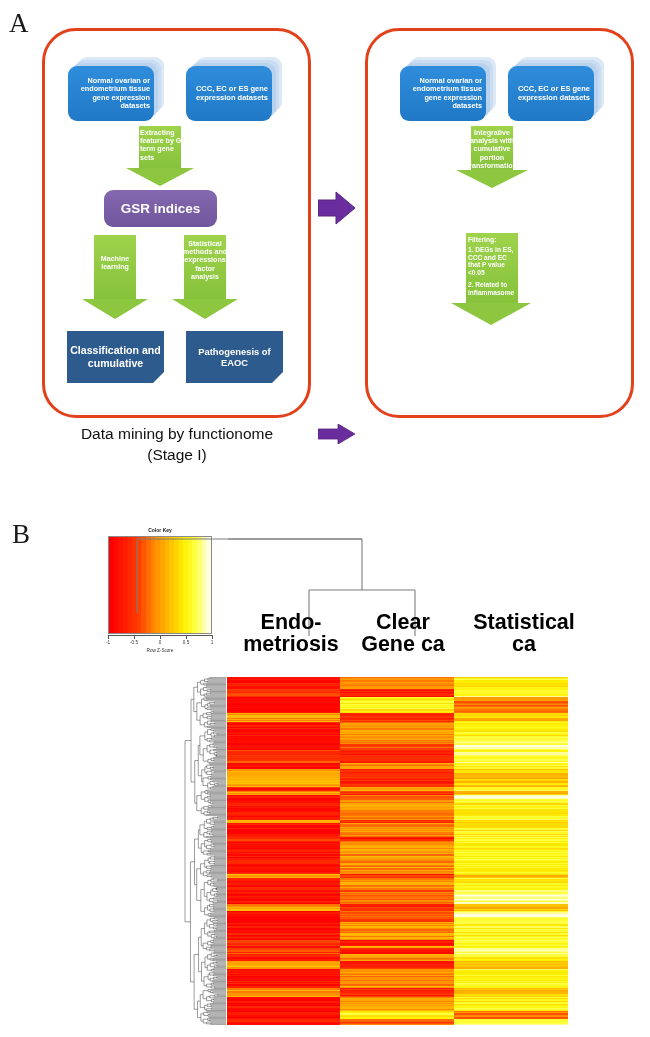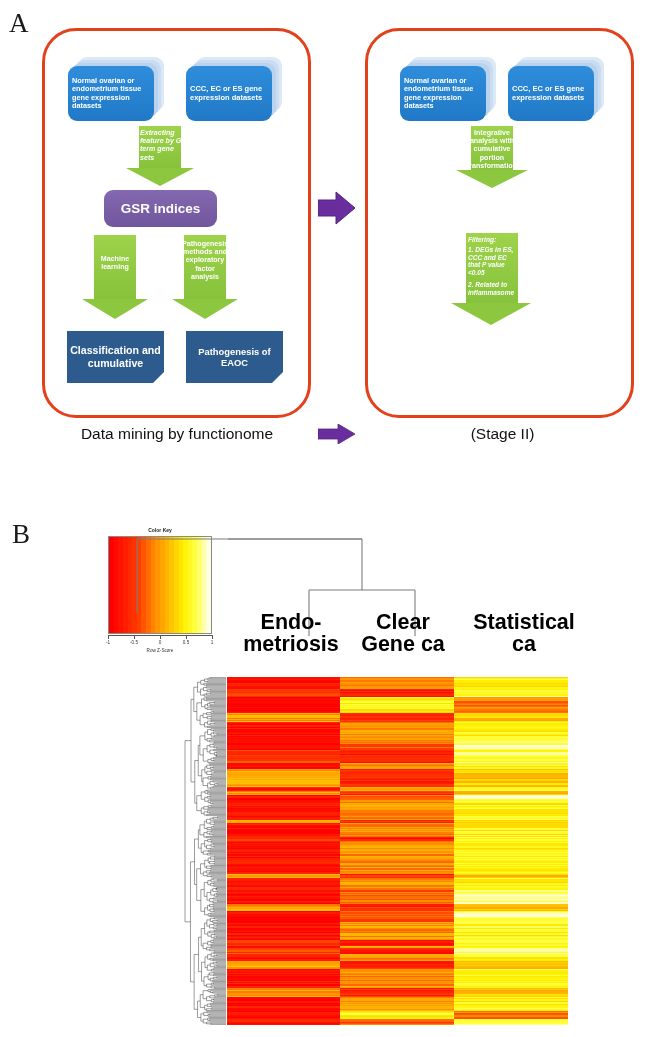--- a/index.html
+++ b/index.html
@@ -16,30 +16,30 @@
              background:#fff;box-sizing:border-box;}
 
   .dataset-card{position:absolute;box-sizing:border-box;}
   .dataset-card .layer{position:absolute;border-radius:9px;}
   .dataset-card .l3{background:#dbe8f6;}
   .dataset-card .l2{background:#cadcf2;}
   .dataset-card .l1{background:#b9d2ee;}
   .dataset-card .face{position:absolute;left:0;right:0;top:0;bottom:0;
         background:linear-gradient(180deg,#2f8ddb 0%,#2079c7 100%);
         border-radius:9px;display:flex;align-items:center;justify-content:center;
-        color:#fff;font-weight:bold;line-height:1.12;text-align:left;
+        color:#fff;font-weight:bold;line-height:1.12;text-align:right;
         padding:8px 4px;box-sizing:border-box;}
 
   .arrow-green{position:absolute;}
   .arrow-green .shaft{position:absolute;background:#8dc63f;
         background:linear-gradient(180deg,#9ed34b 0%,#86c23b 100%);}
   .arrow-green .head{position:absolute;width:0;height:0;}
   .arrow-green .txt{position:absolute;color:#fff;font-weight:bold;
         text-align:center;line-height:1.16;z-index:3;}
-  .arrow-green .txt.left{text-align:left;font-style:italic;}
+  .arrow-green .txt.left{text-align:left;}
 
   .purple-box{position:absolute;border-radius:9px;
         background:linear-gradient(180deg,#8468b0 0%,#70569c 100%);
         color:#fff;display:flex;align-items:center;justify-content:center;
         font-weight:bold;text-align:center;}
 
   .navy-box{position:absolute;background:#2d5b8e;color:#fff;
         display:flex;align-items:center;justify-content:center;
         font-weight:bold;text-align:center;line-height:1.2;padding:2px 3px;
         box-sizing:border-box;}
@@ -113,21 +113,21 @@
     <div class="shaft" style="left:12px;top:0;width:42px;height:64px;"></div>
     <div class="head" style="left:0;top:64px;border-left:33px solid transparent;
          border-right:33px solid transparent;border-top:20px solid #8dc63f;"></div>
     <div class="txt" style="left:10px;top:20px;width:46px;font-size:7.1px;">Machine learning</div>
   </div>
 
   <div class="arrow-green" style="left:172px;top:235px;width:66px;height:84px;">
     <div class="shaft" style="left:12px;top:0;width:42px;height:64px;"></div>
     <div class="head" style="left:0;top:64px;border-left:33px solid transparent;
          border-right:33px solid transparent;border-top:20px solid #8dc63f;"></div>
-    <div class="txt" style="left:10px;top:5px;width:46px;font-size:7.1px;">Pathogenesis methods and exploratory factor analysis</div>
+    <div class="txt" style="left:10px;top:5px;width:46px;font-size:7.1px;">Statistical methods and expressions factor analysis</div>
   </div>
 
   <div class="navy-box" style="left:67px;top:331px;width:97px;height:52px;font-size:10.6px;">
     <span>Classification and cumulative</span>
     <span class="fold"></span>
   </div>
   <div class="navy-box" style="left:186px;top:331px;width:97px;height:52px;font-size:9.4px;">
     <span>Pathogenesis of EAOC</span>
     <span class="fold"></span>
   </div>
@@ -167,30 +167,30 @@
     <div class="head" style="left:0;top:70px;border-left:40px solid transparent;
          border-right:40px solid transparent;border-top:22px solid #8dc63f;"></div>
     <div class="txt left" style="left:17px;top:3px;width:50px;font-size:6.6px;">Filtering:</div>
     <div class="txt left" style="left:17px;top:13px;width:48px;font-size:6.6px;">1.   DEGs in ES, CCC and EC that P value &lt;0.05</div>
     <div class="txt left" style="left:17px;top:48px;width:48px;font-size:6.6px;">2.   Related to inflammasome</div>
   </div>
 
 
   <div class="stage-caption" style="left:38px;top:424px;width:278px;">
     <div>Data mining by functionome</div>
+    <div>(Stage I)</div>
   </div>
 
   <div class="purple-chev" style="left:318px;top:424px;width:38px;height:20px;">
     <svg width="38" height="20" viewBox="0 0 38 20">
       <polygon points="0,5 20,5 20,0 37,10 20,20 20,15 0,15" fill="#6a2d9e" stroke="#57247f" stroke-width="0.8"></polygon>
     </svg>
   </div>
 
   <div class="stage-caption" style="left:360px;top:424px;width:285px;">
-    <div>(Stage II)</div>
   </div>
 </div>
 
 <div id="panelB">
 
   <div class="panel-label" style="left:12px;top:19px;">B</div>
 
   <div id="colorkey" style="left:104px;top:28px;width:112px;height:135px;">
     <div class="ckTitle">Color Key</div>
     <div class="ckBar" id="ckBar" style="left: 4px; top: 8px; width: 104px; height: 98px; background: linear-gradient(90deg, rgb(255, 0, 0) 0%, rgb(255, 0, 0) 4.55%, rgb(255, 10, 0) 4.55%, rgb(255, 10, 0) 9.09%, rgb(255, 20, 0) 9.09%, rgb(255, 20, 0) 13.64%, rgb(255, 31, 0) 13.64%, rgb(255, 31, 0) 18.18%, rgb(255, 41, 0) 18.18%, rgb(255, 41, 0) 22.73%, rgb(255, 51, 0) 22.73%, rgb(255, 51, 0) 27.27%, rgb(255, 63, 0) 27.27%, rgb(255, 63, 0) 31.82%, rgb(255, 85, 0) 31.82%, rgb(255, 85, 0) 36.36%, rgb(255, 108, 0) 36.36%, rgb(255, 108, 0) 40.91%, rgb(255, 130, 0) 40.91%, rgb(255, 130, 0) 45.45%, rgb(255, 149, 0) 45.45%, rgb(255, 149, 0) 50%, rgb(255, 165, 0) 50%, rgb(255, 165, 0) 54.55%, rgb(255, 180, 0) 54.55%, rgb(255, 180, 0) 59.09%, rgb(255, 197, 0) 59.09%, rgb(255, 197, 0) 63.64%, rgb(255, 214, 0) 63.64%, rgb(255, 214, 0) 68.18%, rgb(255, 231, 0) 68.18%, rgb(255, 231, 0) 72.73%, rgb(255, 243, 11) 72.73%, rgb(255, 243, 11) 77.27%, rgb(255, 249, 35) 77.27%, rgb(255, 249, 35) 81.82%, rgb(255, 255, 59) 81.82%, rgb(255, 255, 59) 86.36%, rgb(255, 255, 113) 86.36%, rgb(255, 255, 113) 90.91%, rgb(255, 255, 169) 90.91%, rgb(255, 255, 169) 95.45%, rgb(255, 255, 225) 95.45%, rgb(255, 255, 225) 100%);"></div>

